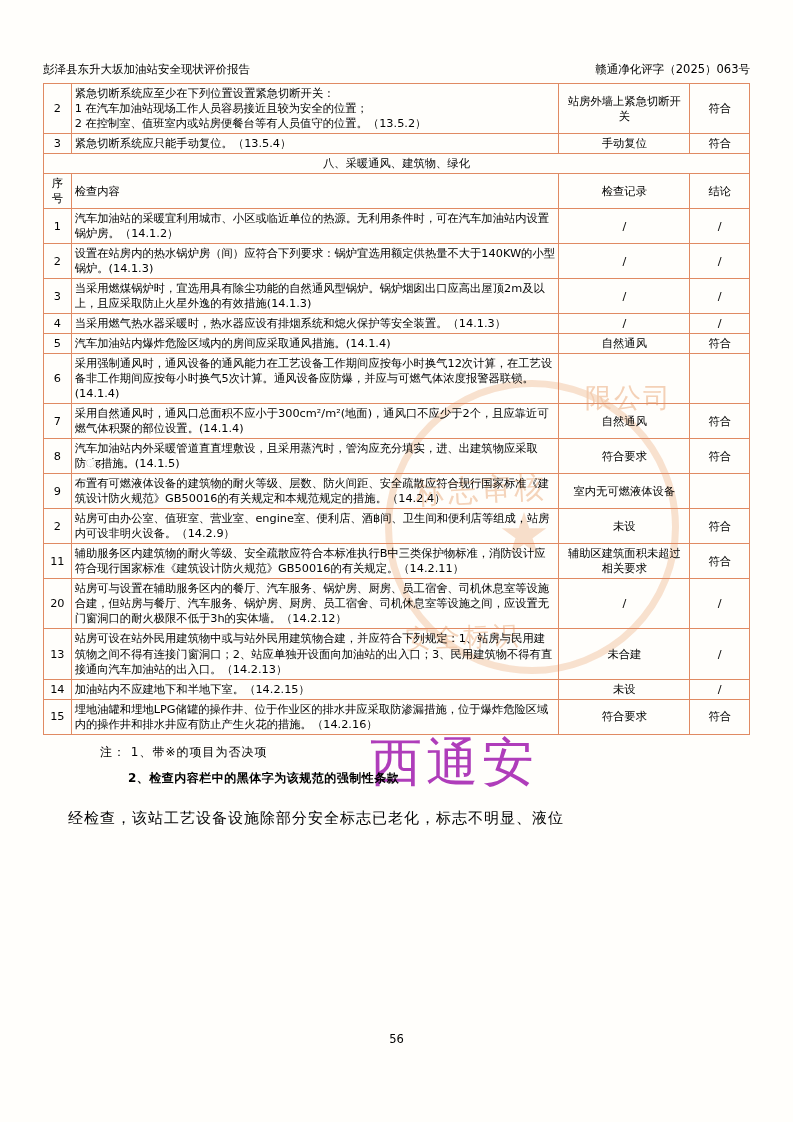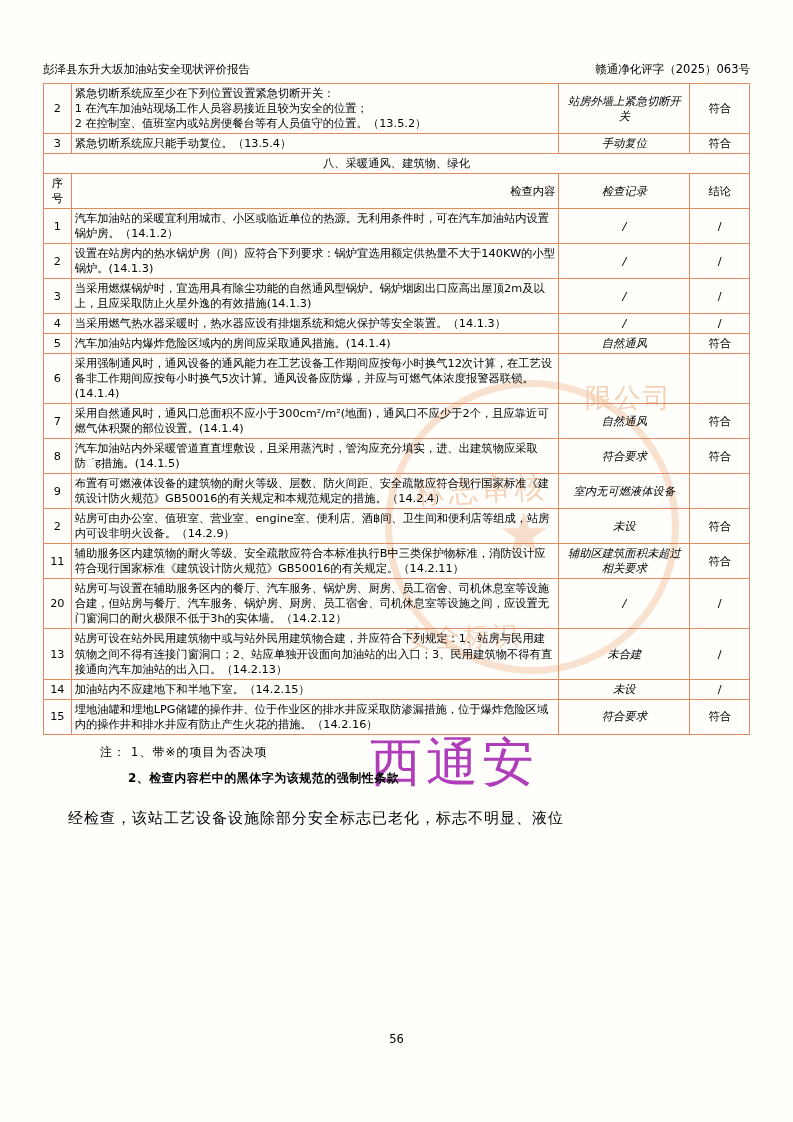--- a/index.html
+++ b/index.html
@@ -109,21 +109,21 @@
   }
   table.main td, table.main th {
     border: 1px solid #e08a63;
     padding: 2px 3px;
     vertical-align: middle;
     line-height: 1.33;
     font-weight: normal;
   }
   .c-no { width: 26px; text-align: center; }
   .c-desc { width: 458px; }
-  .c-rec { width: 123px; text-align: center; font-style: italic; }
+  .c-rec { width: 123px; text-align: center; }
   .c-con { width: 56px; text-align: center; }
 
   .section-row td {
     text-align: center;
     padding: 3px;
   }
   .hdr-row td { text-align: center; }
 
   .notes {
     margin: 9px 0 0 0;
@@ -204,21 +204,21 @@
           <td class="c-rec">手动复位</td>
           <td class="c-con">符合</td>
         </tr>
 
         <tr class="section-row">
           <td colspan="4">八、采暖通风、建筑物、绿化</td>
         </tr>
 
         <tr class="hdr-row">
           <td class="c-no">序号</td>
-          <td class="c-desc" style="text-align:right;">检查内容</td>
+          <td class="c-desc" style="text-align:left;">检查内容</td>
           <td class="c-rec">检查记录</td>
           <td class="c-con">结论</td>
         </tr>
 
         <tr>
           <td class="c-no">1</td>
           <td class="c-desc">汽车加油站的采暖宜利用城市、小区或临近单位的热源。无利用条件时，可在汽车加油站内设置锅炉房。（14.1.2）</td>
           <td class="c-rec">/</td>
           <td class="c-con">/</td>
         </tr>

